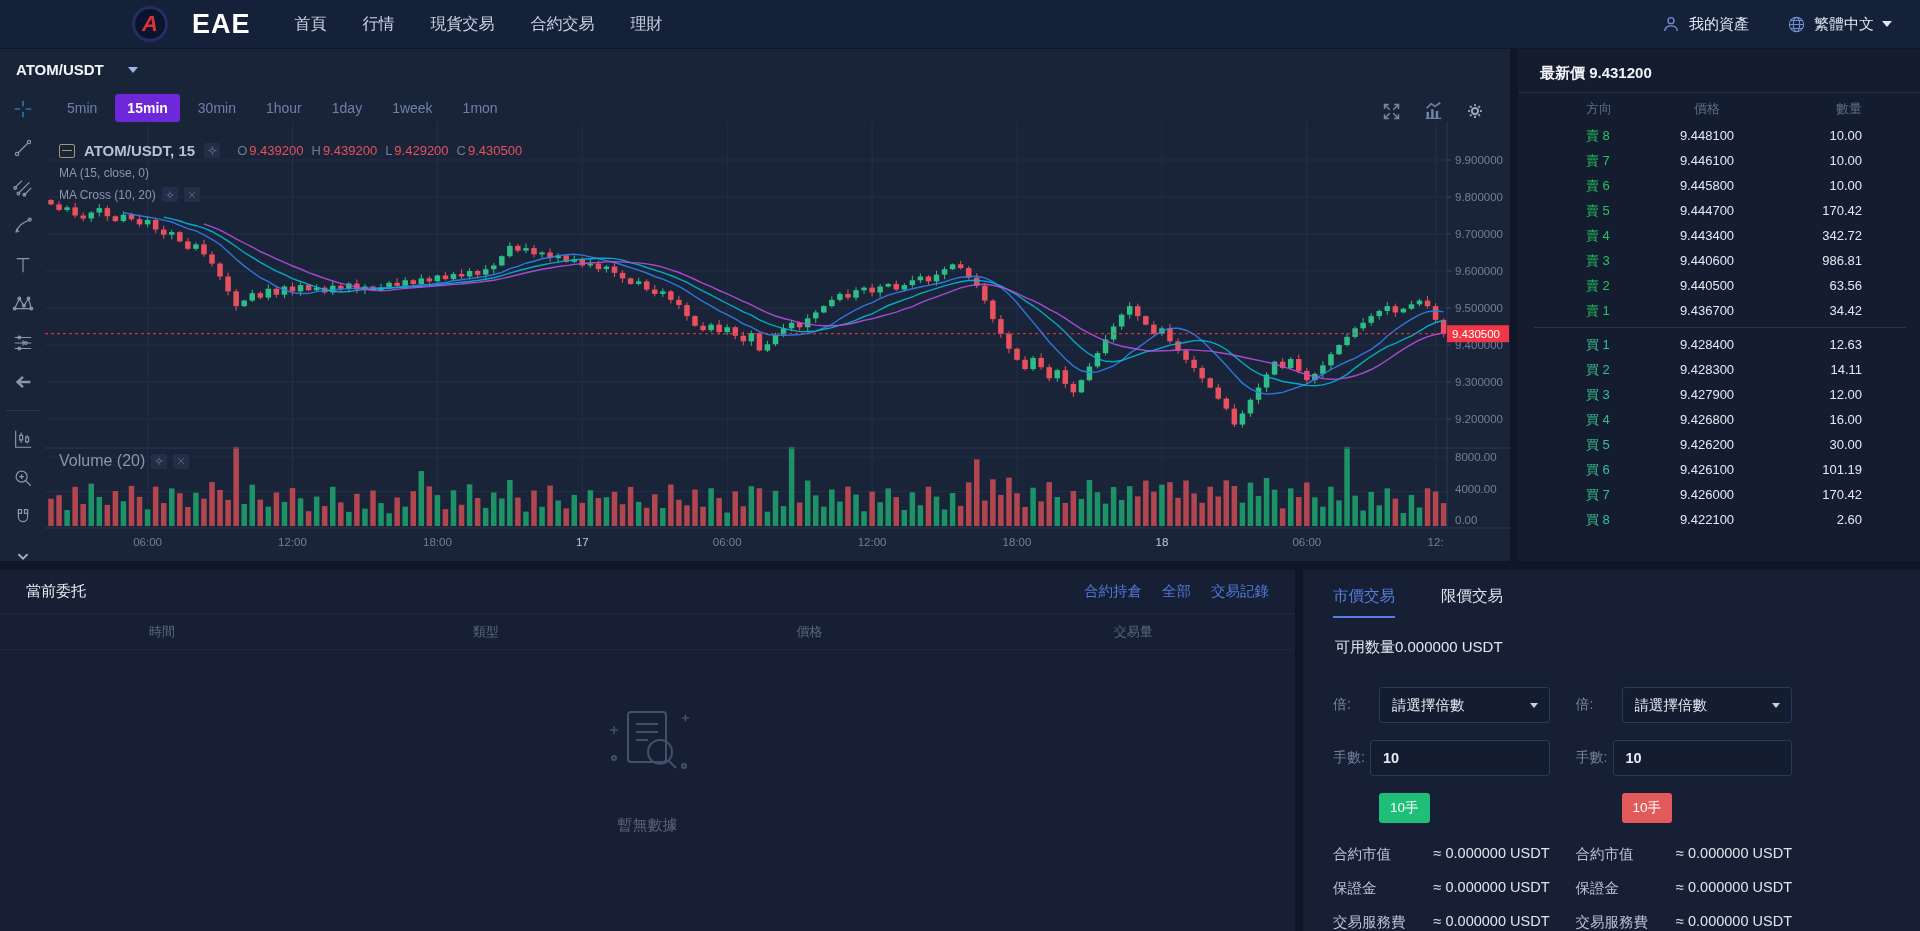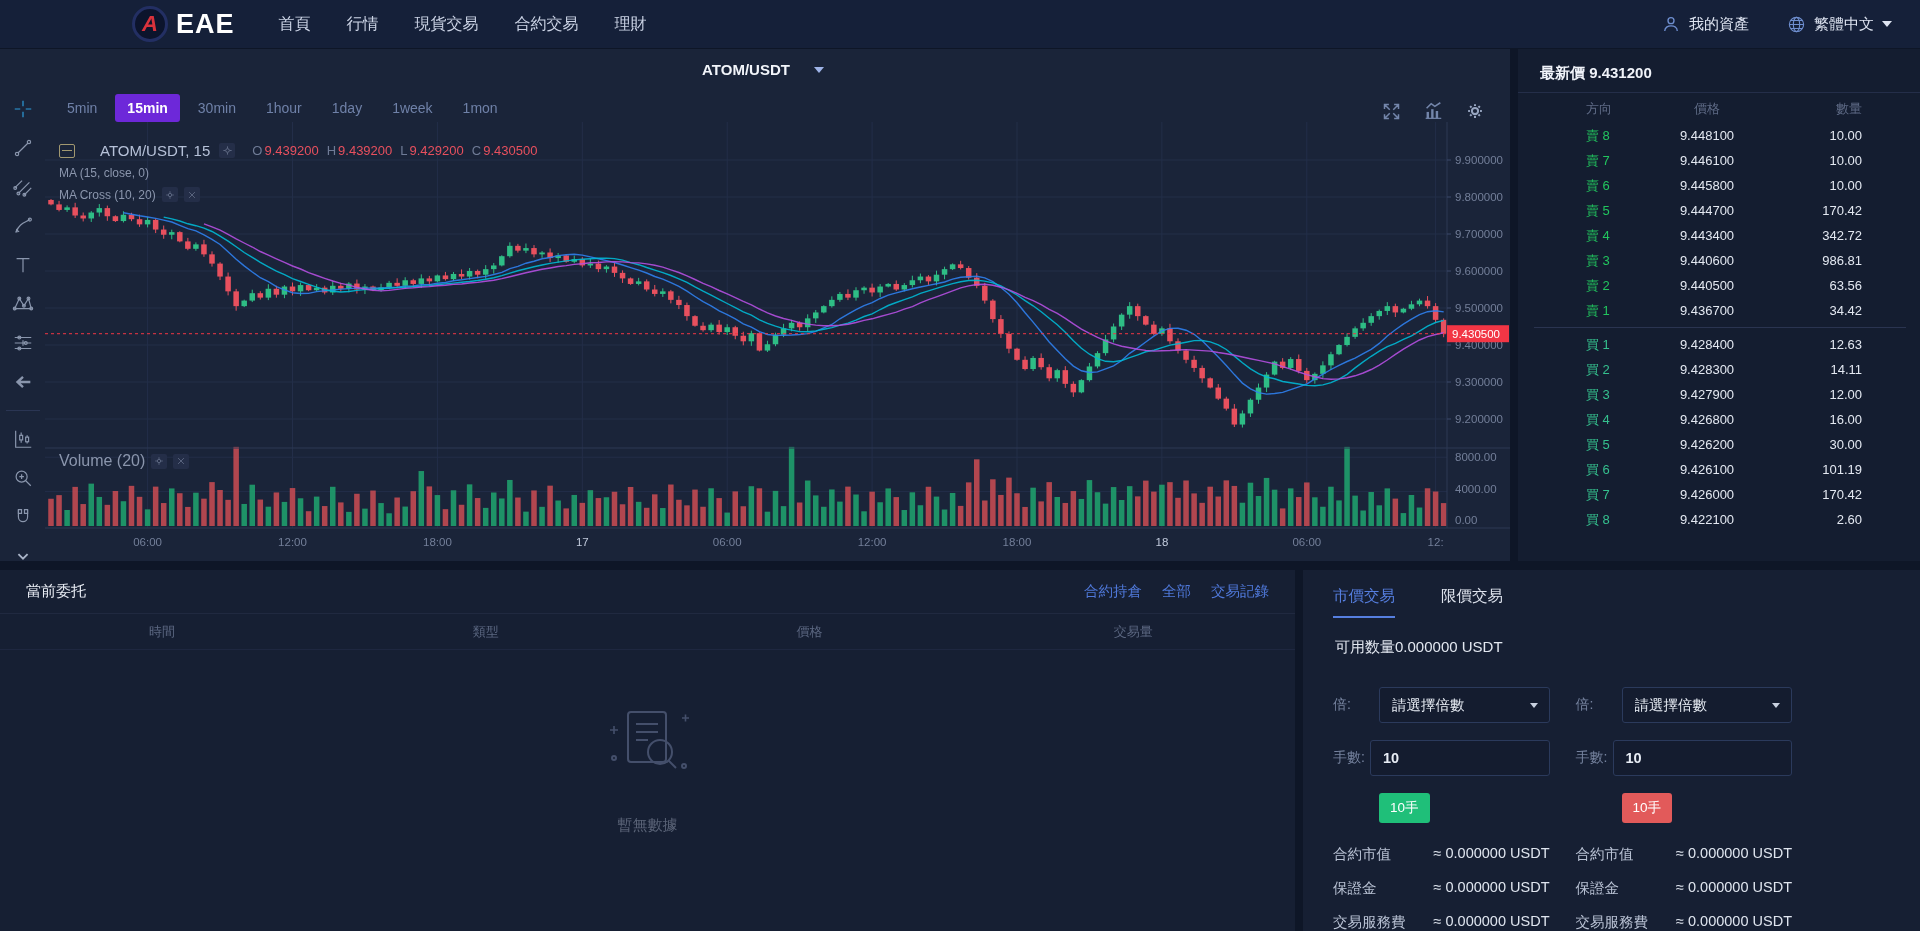--- a/index.html
+++ b/index.html
@@ -4,41 +4,41 @@
 <style>
   * { margin:0; padding:0; box-sizing:border-box; }
   html,body { width:1920px; height:931px; overflow:hidden; background:#0e1627;
               font-family:"Liberation Sans", sans-serif; color:#d7dce8; }
 
   
   .navbar { height:48px; background:#152039; display:flex; align-items:center; padding:0 28px 0 132px; }
   .logo-badge { width:36px; height:36px; border-radius:50%; border:3px solid #232f63; background:#0c142c;
                 display:flex; align-items:center; justify-content:center; }
   .logo-a { color:#d8323c; font-weight:900; font-size:22px; font-style:italic; }
-  .brand { color:#ffffff; font-weight:800; font-size:27px; letter-spacing:1px; margin-left:8px; }
+  .brand { color:#ffffff; font-weight:800; font-size:27px; letter-spacing:1px; margin-left:24px; }
   .nav-menu { display:flex; gap:36px; margin-left:44px; }
   .nav-item { color:#ccd4e6; font-size:16px; cursor:pointer; }
   .nav-spacer { flex:1; }
   .nav-right { display:flex; align-items:center; gap:10px; }
   .nav-right .grp { display:flex; align-items:center; gap:8px; cursor:pointer; }
   .nav-right .txt { color:#dfe5f2; font-size:15px; }
   .caret { width:0; height:0; border-left:5px solid transparent; border-right:5px solid transparent;
            border-top:6px solid #dfe5f2; display:inline-block; }
   .lang-grp { margin-left:28px; }
 
   
   .top-row { display:flex; gap:8px; height:512px; margin-top:1px; }
   .chart-card { flex:1; background:#1a2439; position:relative; display:flex; flex-direction:column; }
   .ob-card { width:402px; background:#141d30; }
   .bottom-row { display:flex; gap:8px; height:362px; margin-top:9px; }
   .orders-card { flex:1; background:#161f33; }
   .trade-card { width:617px; background:#161f33; }
 
   
-  .pair-row { height:30px; display:flex; align-items:center; gap:24px; padding:12px 0 0 16px;justify-content:center; }
+  .pair-row { height:30px; display:flex; align-items:center; gap:24px; padding:12px 0 0 16px; }
   .pair-name { color:#f2f5fa; font-weight:700; font-size:15px; }
   .pair-caret { border-top-color:#9fb4e8; }
   .chart-body { flex:1; display:flex; margin-top:4px; }
   .draw-toolbar { width:45px; display:flex; flex-direction:column; align-items:center; padding-top:14px; gap:13px; }
   .tool { width:26px; height:26px; display:flex; align-items:center; justify-content:center; cursor:pointer; }
   .tool svg { stroke:#8a96ad; fill:none; stroke-width:1.3; }
   .tool.active svg { stroke:#2d9cdb; }
   .tool-divider { width:34px; height:1px; background:#2a3553; margin:2px 0; }
   .chart-main { flex:1; display:flex; flex-direction:column; position:relative; }
   .tf-row { height:40px; display:flex; align-items:flex-end; gap:6px; padding-left:10px; }
@@ -47,21 +47,21 @@
   .tf-spacer { flex:1; }
   .tf-icons { display:flex; align-items:center; gap:20px; padding-right:24px; }
   .tf-icons svg { stroke:#7486ab; fill:none; stroke-width:1.7; cursor:pointer; }
   .tv-area { flex:1; position:relative; }
   .tv-area svg.chart-svg { position:absolute; left:0; top:0; }
 
   .legend { position:absolute; left:14px; top:20px; pointer-events:none; }
   .legend-line1 { display:flex; align-items:center; gap:9px; }
   .sym-icon { width:16px; height:14px; border:1px solid #b9ad7a; border-radius:2px; position:relative; opacity:.85; }
   .sym-icon::after { content:""; position:absolute; left:2px; right:2px; top:5px; border-top:1px solid #b9ad7a; }
-  .sym-name { color:#b6c1d8; font-size:15px; font-weight:400;margin-left:16px; }
+  .sym-name { color:#b6c1d8; font-size:15px; font-weight:700; }
   .chip { width:16px; height:15px; background:#242e48; border-radius:2px; display:inline-flex;
           align-items:center; justify-content:center; }
   .chip svg { stroke:#7d89a3; fill:none; stroke-width:1.4; }
   .ohlc { display:flex; gap:8px; margin-left:8px; font-size:13px; }
   .ohlc .lb { color:#6f7b96; }
   .ohlc .vl { color:#e8505e; margin-left:2px; }
   .legend-ind { color:#8b96ad; font-size:12px; margin-top:7px; display:flex; align-items:center; gap:6px; }
   .vol-legend { position:absolute; left:14px; top:330px; display:flex; align-items:center; gap:6px;
                 color:#8b96ad; font-size:16px; pointer-events:none; }
 

